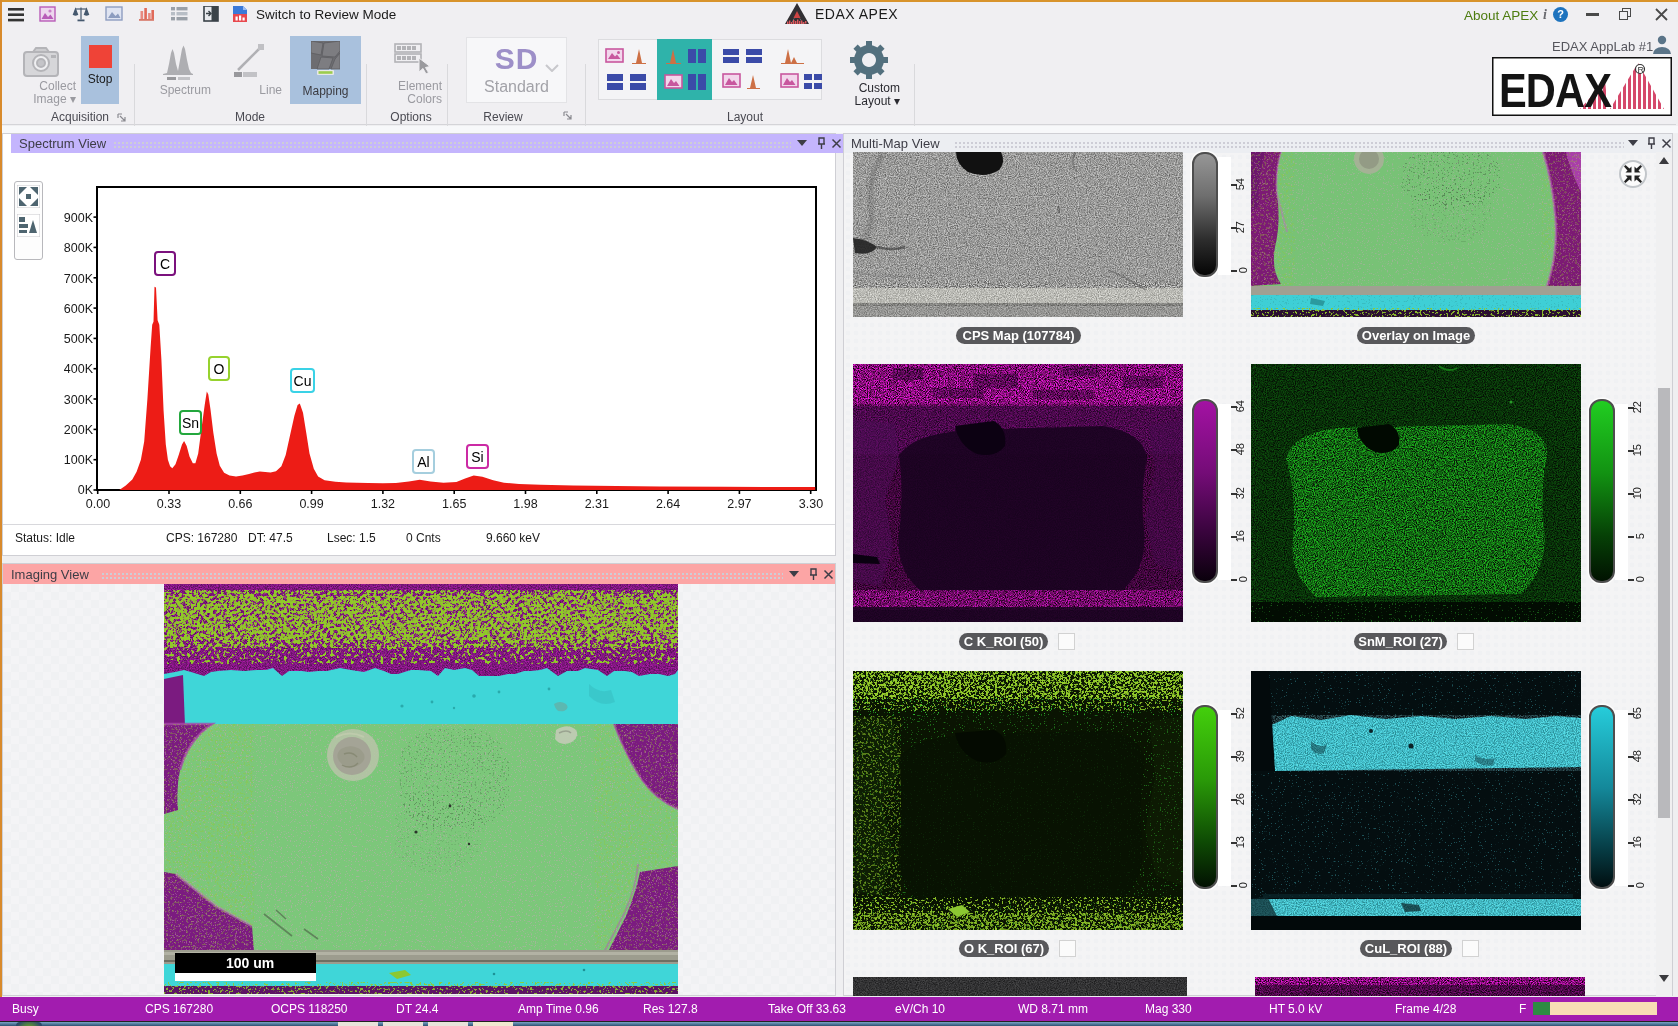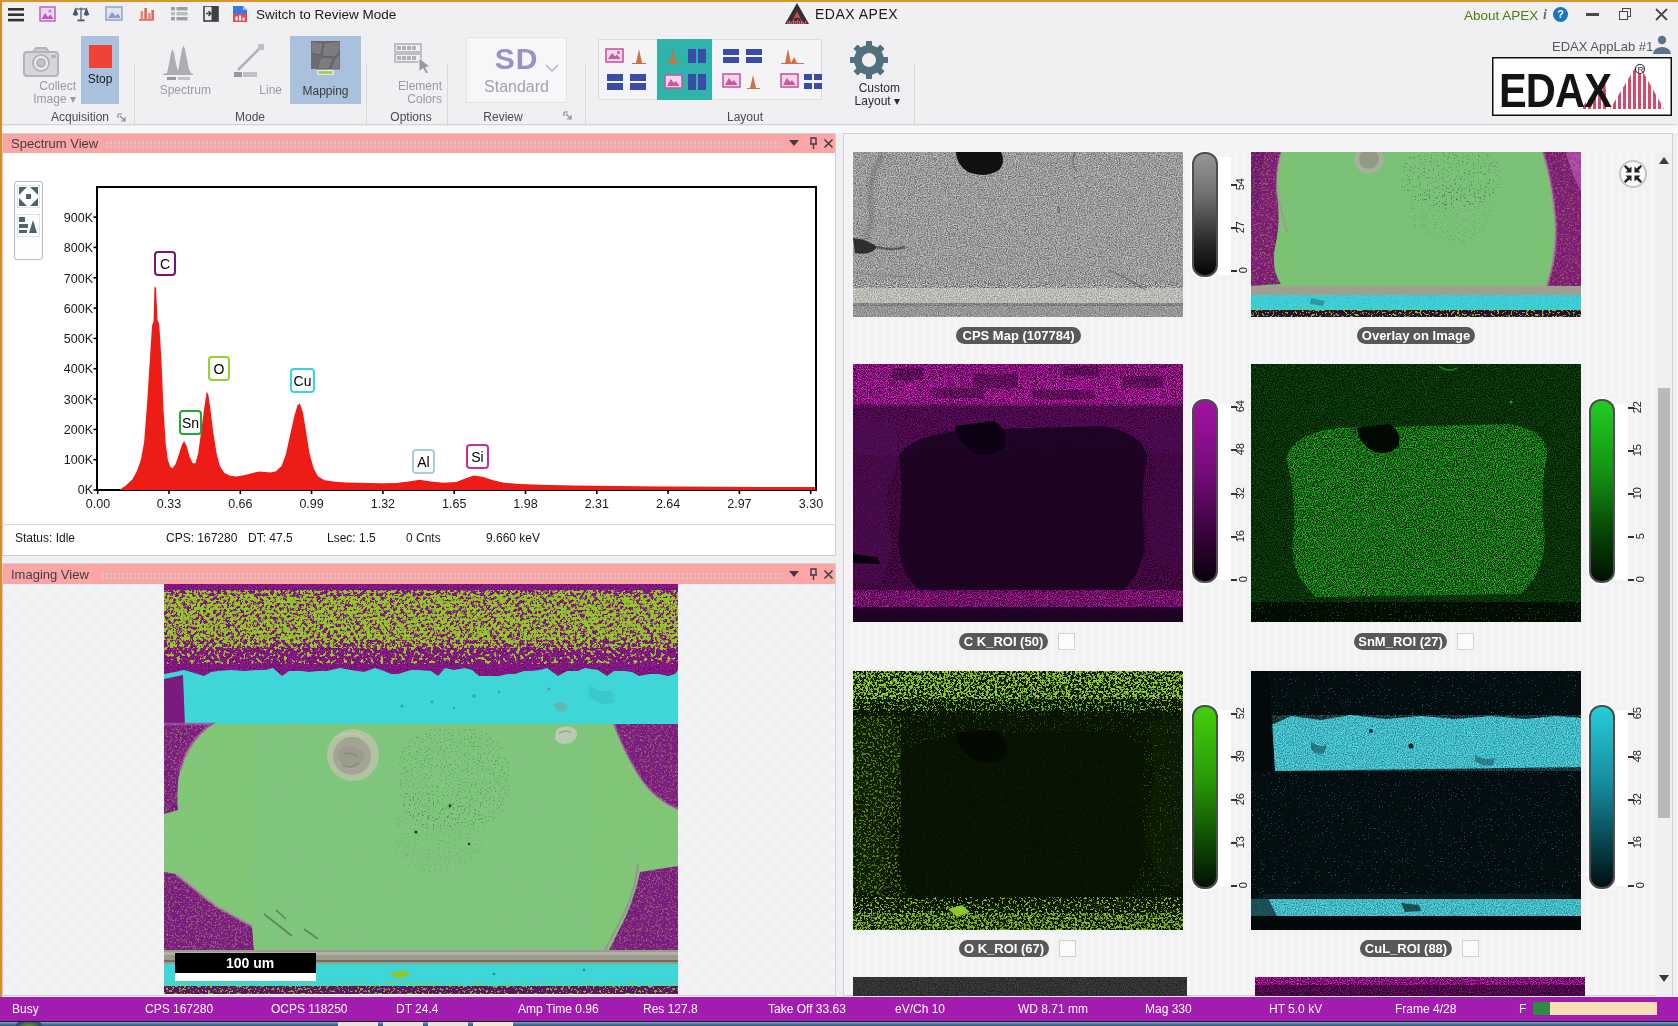--- a/index.html
+++ b/index.html
@@ -269,21 +269,21 @@
     <path d="M88,52 L113,24 L116,52 Z" fill="url(#hstripe)"></path>
     <path d="M118,52 L146,6 L172,52 Z" fill="url(#hstripe)"></path>
     <text x="7" y="50" font-family="Liberation Sans,sans-serif" font-weight="bold" font-size="48" letter-spacing="-1" fill="#141414" textLength="112" lengthAdjust="spacingAndGlyphs">EDAX</text>
     <circle cx="148" cy="12" r="4.5" fill="#fff" stroke="#333" stroke-width="1.2"></circle>
         <text x="145.5" y="15.5" font-size="9" fill="#333">R</text>
   </svg>
 </div>
 <div class="abs" style="left:0;top:126px;width:1678px;height:7px;background:#f7f8fa"></div>
 
 <div class="abs" style="left:2px;top:133px;width:834px;height:423px;background:#fff;border:1px solid #cfcfd4">
-  <div class="abs" style="left:0;top:0;width:832px;height:19px;background:#fca5a5">
+  <div class="abs" style="left:8px;top:0;width:832px;height:19px;background:#c4b5fd">
     <div class="ptitle abs" style="left:8px;top:2px">Spectrum View</div>
     <div class="hdrdots abs" style="left:102px;top:6px;width:678px;height:8px"></div>
     <div class="abs" style="left:786px;top:6px;width:0;height:0;border-left:5px solid transparent;border-right:5px solid transparent;border-top:6px solid #3d3d46"></div>
     <svg class="abs" style="left:806px;top:3px" width="10" height="14" viewBox="0 0 10 14">
           <path d="M2,1 h5 v6 h-5 Z M1,7 h7 M4.5,7 v5" stroke="#3d3d46" stroke-width="1.4" fill="none"></path>
         </svg>
     <svg class="abs" style="left:820px;top:4px" width="11" height="11" viewBox="0 0 11 11">
           <path d="M1.5,1.5 L9.5,9.5 M9.5,1.5 L1.5,9.5" stroke="#3d3d46" stroke-width="1.5"></path>
         </svg>
   </div>
@@ -504,20 +504,31 @@
     <path d="M225,389 l16,-3 6,5 -14,4 Z" fill="#8cc832"></path>
     <circle cx="330" cy="390" r="1.3" fill="#1d9296"></circle>
         <circle cx="420" cy="386" r="1.3" fill="#1d9296"></circle>
     <rect x="11" y="369" width="141" height="20" fill="#000"></rect>
     <text x="62" y="384" font-family="Liberation Sans,sans-serif" font-size="14" font-weight="bold" fill="#fff">100 um</text>
     <rect x="11" y="389" width="141" height="8" fill="#fff"></rect>
   </svg>
 </div>
 
 <div class="abs" style="left:843px;top:133px;width:830px;height:863px;background:#f4f4f5;border:1px solid #cfcfd4">
+  <div class="abs" style="left:0;top:0;width:828px;height:19px;background:#eceef2">
+    <div class="ptitle abs" style="left:7px;top:2px">Multi-Map View</div>
+    <div class="hdrdots abs" style="left:110px;top:6px;width:670px;height:8px"></div>
+    <div class="abs" style="left:784px;top:6px;width:0;height:0;border-left:5px solid transparent;border-right:5px solid transparent;border-top:6px solid #3d3d46"></div>
+    <svg class="abs" style="left:803px;top:3px" width="10" height="14" viewBox="0 0 10 14">
+          <path d="M2,1 h5 v6 h-5 Z M1,7 h7 M4.5,7 v5" stroke="#3d3d46" stroke-width="1.4" fill="none"></path>
+        </svg>
+    <svg class="abs" style="left:817px;top:4px" width="11" height="11" viewBox="0 0 11 11">
+          <path d="M1.5,1.5 L9.5,9.5 M9.5,1.5 L1.5,9.5" stroke="#3d3d46" stroke-width="1.5"></path>
+        </svg>
+  </div>
   <div class="abs" style="left:0;top:19px;width:828px;height:842px;background-image:radial-gradient(circle,#f0f1f3 2.2px,transparent 2.6px);background-size:8px 8px"></div>
 </div>
 
 <svg class="abs" style="left:853px;top:152px" width="330" height="165" viewBox="0 0 330 165">
   <rect width="330" height="165" fill="#9b9b9b"></rect>
   <rect width="330" height="165" filter="url(#fgraynoise)" opacity="0.42"></rect>
   <path d="M103,0 L148,0 Q153,10 146,18 Q132,27 115,20 Q103,12 103,0 Z" fill="#111"></path>
   <path d="M30,0 Q14,28 18,55 Q21,75 8,92" stroke="#4a4a4a" stroke-width="2" fill="none" opacity="0.65" filter="url(#fblur2)"></path>
   <path d="M0,86 Q16,88 24,95 Q18,104 2,101 Z" fill="#222" opacity="0.9"></path>
   <path d="M24,95 Q38,99 52,95" stroke="#333" stroke-width="2.5" fill="none" opacity="0.6"></path>

